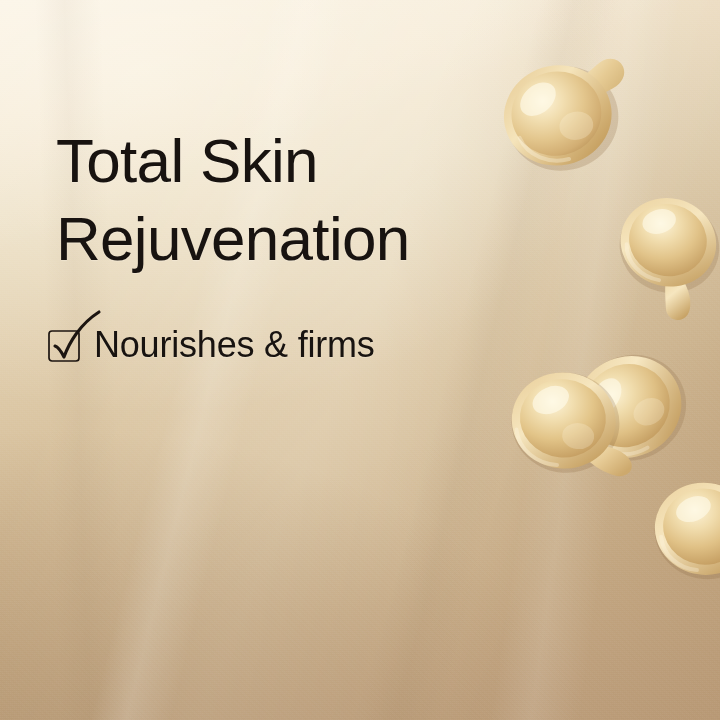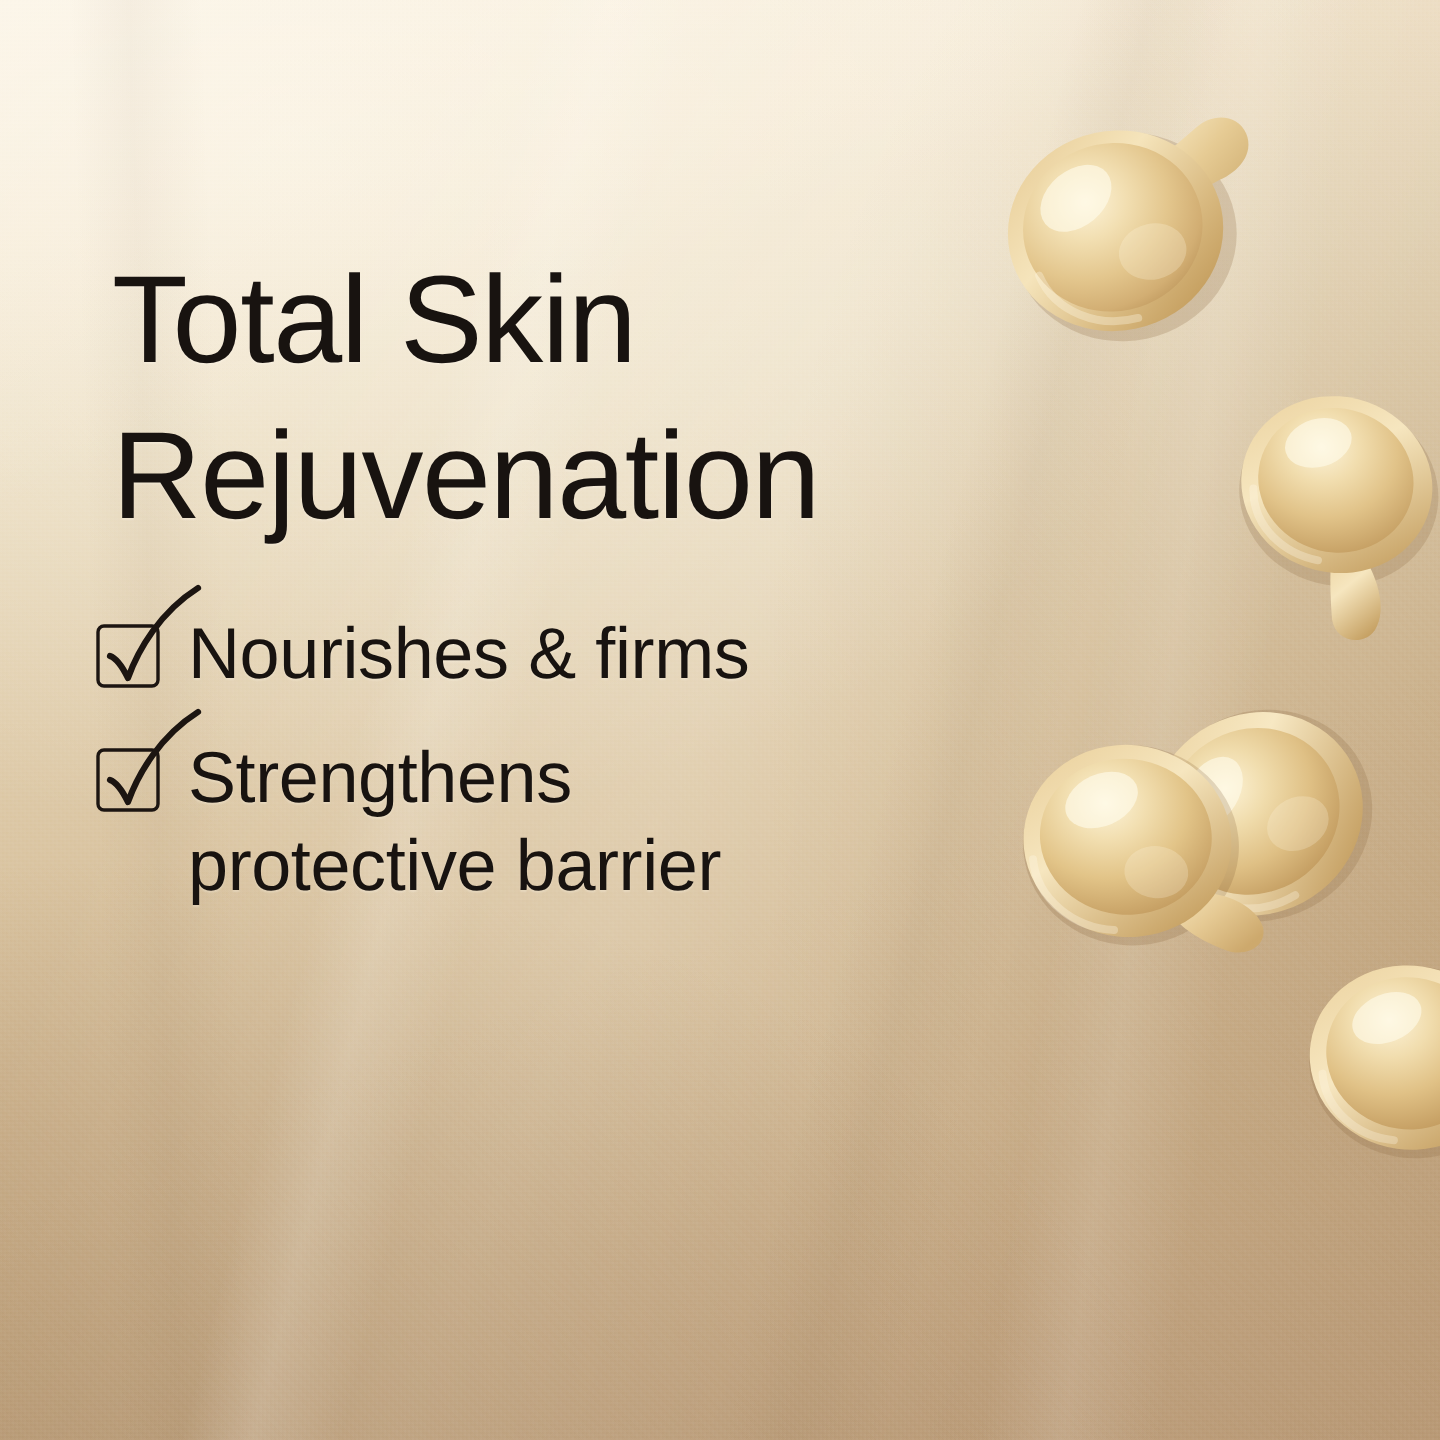--- a/index.html
+++ b/index.html
@@ -120,22 +120,23 @@
     font-size: 62px;
     line-height: 78px;
     font-weight: 300;
     letter-spacing: -0.7px;
     white-space: pre-line;
     text-shadow: 0 1px 1px rgba(255,250,238,0.30);
   }
   .benefits {
     position: absolute;
     left: 49px;
-    top: 305px;
+    top: 323px;
     width: 520px;
+    text-align: right;
   }
   .benefit-row {
     display: flex;
     align-items: flex-start;
     margin-bottom: 18px;
   }
   .checkbox {
     position: relative;
     flex: 0 0 auto;
     width: 30px;
@@ -315,27 +316,17 @@
       <div class="benefit-row">
         <span class="checkbox">
           <svg width="62" height="56" viewBox="0 0 62 56">
             <rect x="5" y="21" width="30" height="30" rx="3" fill="none" stroke="#1c1511" stroke-width="1.7"></rect>
             <path d="M11,36 C14,37 17,41 20,47 C25,33 36,14 55,2" fill="none" stroke="#1c1511" stroke-width="3.1" stroke-linecap="round" stroke-linejoin="round"></path>
           </svg>
         </span>
         <span class="benefit-text">Nourishes &amp; firms</span>
       </div>
 
-      <div class="benefit-row">
-        <span class="checkbox">
-          <svg width="62" height="56" viewBox="0 0 62 56">
-            <rect x="5" y="21" width="30" height="30" rx="3" fill="none" stroke="#1c1511" stroke-width="1.7"></rect>
-            <path d="M11,36 C14,37 17,41 20,47 C25,33 36,14 55,2" fill="none" stroke="#1c1511" stroke-width="3.1" stroke-linecap="round" stroke-linejoin="round"></path>
-          </svg>
-        </span>
-        <span class="benefit-text">Strengthens
-protective barrier</span>
-      </div>
 
 
     </div>
   </div>
 </div>
 
 </body></html>

